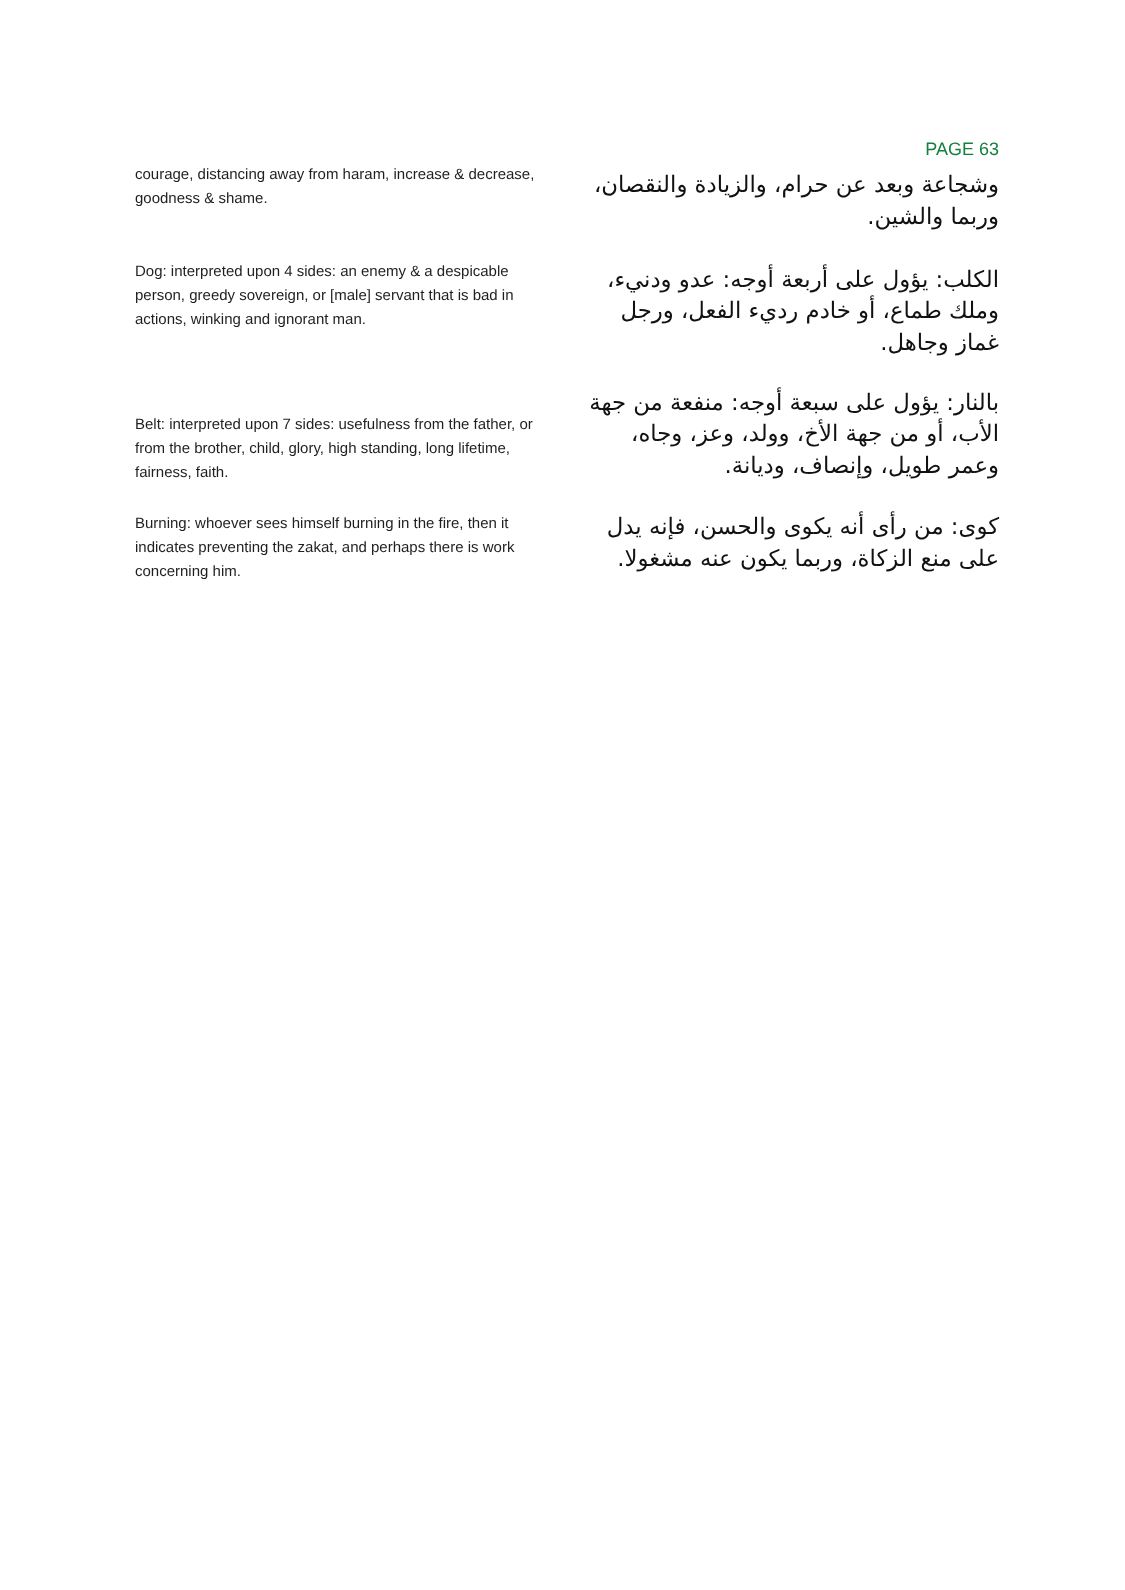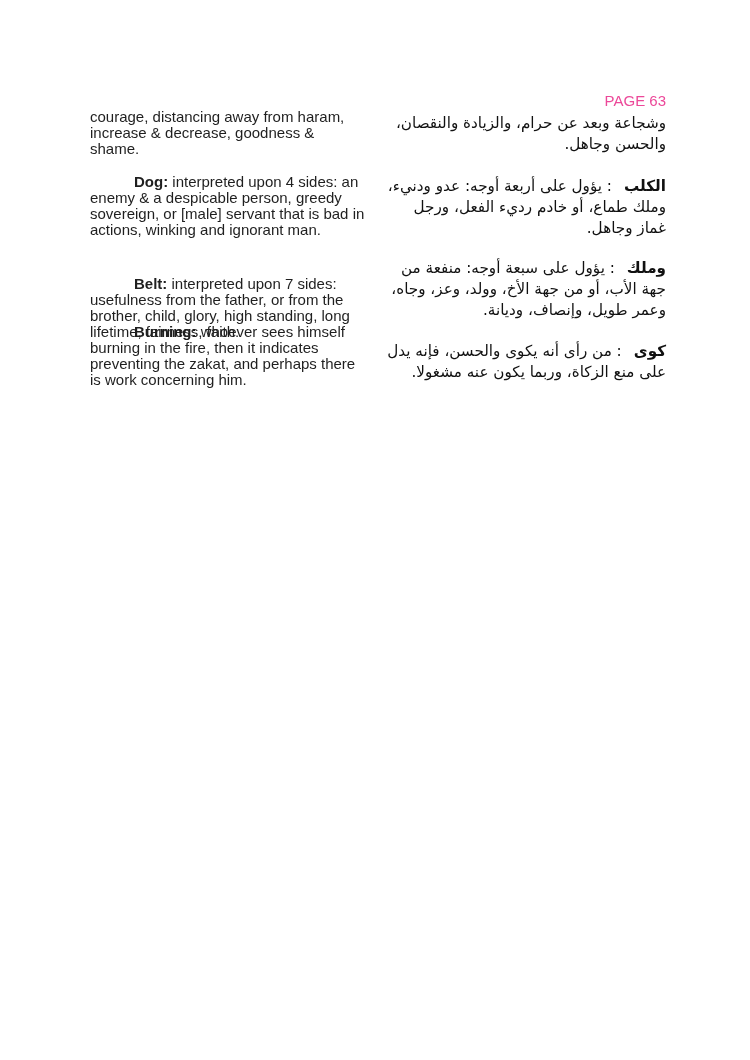--- a/index.html
+++ b/index.html
@@ -1,55 +1,55 @@
 <!DOCTYPE html>
 <html><head>
 <meta charset="utf-8">
 <style>
   html, body { margin: 0; padding: 0; background: #ffffff; }
   body { width: 750px; height: 1060px; position: relative; overflow: hidden; color: #1a1a1a; }
   .page-label {
     position: absolute; top: 92px; left: 560px; width: 106px; text-align: right;
-    font-family: "Liberation Sans", sans-serif; font-size: 15px; color: #ec4899;
+    font-family: "Liberation Sans", sans-serif; font-size: 12px; color: #15803d;
   }
   .en {
     position: absolute; left: 90px; width: 275px;
-    font-family: "Liberation Sans", sans-serif; font-size: 15px; line-height: 16px; color: #1f1f1f;
+    font-family: "Liberation Sans", sans-serif; font-size: 10px; line-height: 16px; color: #1f1f1f;
   }
-  .en b { font-weight: bold; margin-left: 44px; }
+  .en b { font-weight: normal; }
   .ar {
     position: absolute; left: 385px; width: 281px; direction: rtl; text-align: right;
     font-family: "DejaVu Sans", sans-serif; font-size: 15.2px; line-height: 21px; color: #111;
   }
-  .ar b { font-weight: bold; margin-left: 12px; }
+  .ar b { font-weight: normal; }
 </style>
 </head>
 <body>
 
 <div class="page-label">PAGE 63</div>
 
 <div class="en" style="top:109px;">
   <span>courage, distancing away from haram, increase &amp; decrease, goodness &amp; shame.</span>
 </div>
 <div class="ar" style="top:113px;">
-  <span>وشجاعة وبعد عن حرام، والزيادة والنقصان، والحسن وجاهل.</span>
+  <span>وشجاعة وبعد عن حرام، والزيادة والنقصان، وربما والشين.</span>
 </div>
 
 <div class="en" style="top:174px;">
   <b>Dog:</b><span> interpreted upon 4 sides: an enemy &amp; a despicable person, greedy sovereign, or [male] servant that is bad in actions, winking and ignorant man.</span>
 </div>
 <div class="ar" style="top:176px;">
   <b>الكلب</b><span>: يؤول على أربعة أوجه: عدو ودنيء، وملك طماع، أو خادم رديء الفعل، ورجل غماز وجاهل.</span>
 </div>
 
 <div class="en" style="top:276px;">
   <b>Belt:</b><span> interpreted upon 7 sides: usefulness from the father, or from the brother, child, glory, high standing, long lifetime, fairness, faith.</span>
 </div>
 <div class="ar" style="top:258px;">
-  <b>وملك</b><span>: يؤول على سبعة أوجه: منفعة من جهة الأب، أو من جهة الأخ، وولد، وعز، وجاه، وعمر طويل، وإنصاف، وديانة.</span>
+  <b>بالنار</b><span>: يؤول على سبعة أوجه: منفعة من جهة الأب، أو من جهة الأخ، وولد، وعز، وجاه، وعمر طويل، وإنصاف، وديانة.</span>
 </div>
 
-<div class="en" style="top:324px;">
+<div class="en" style="top:342px;">
   <b>Burning:</b><span> whoever sees himself burning in the fire, then it indicates preventing the zakat, and perhaps there is work concerning him.</span>
 </div>
 <div class="ar" style="top:341px;">
   <b>كوى</b><span>: من رأى أنه يكوى والحسن، فإنه يدل على منع الزكاة، وربما يكون عنه مشغولا.</span>
 </div>
 
 </body></html>

